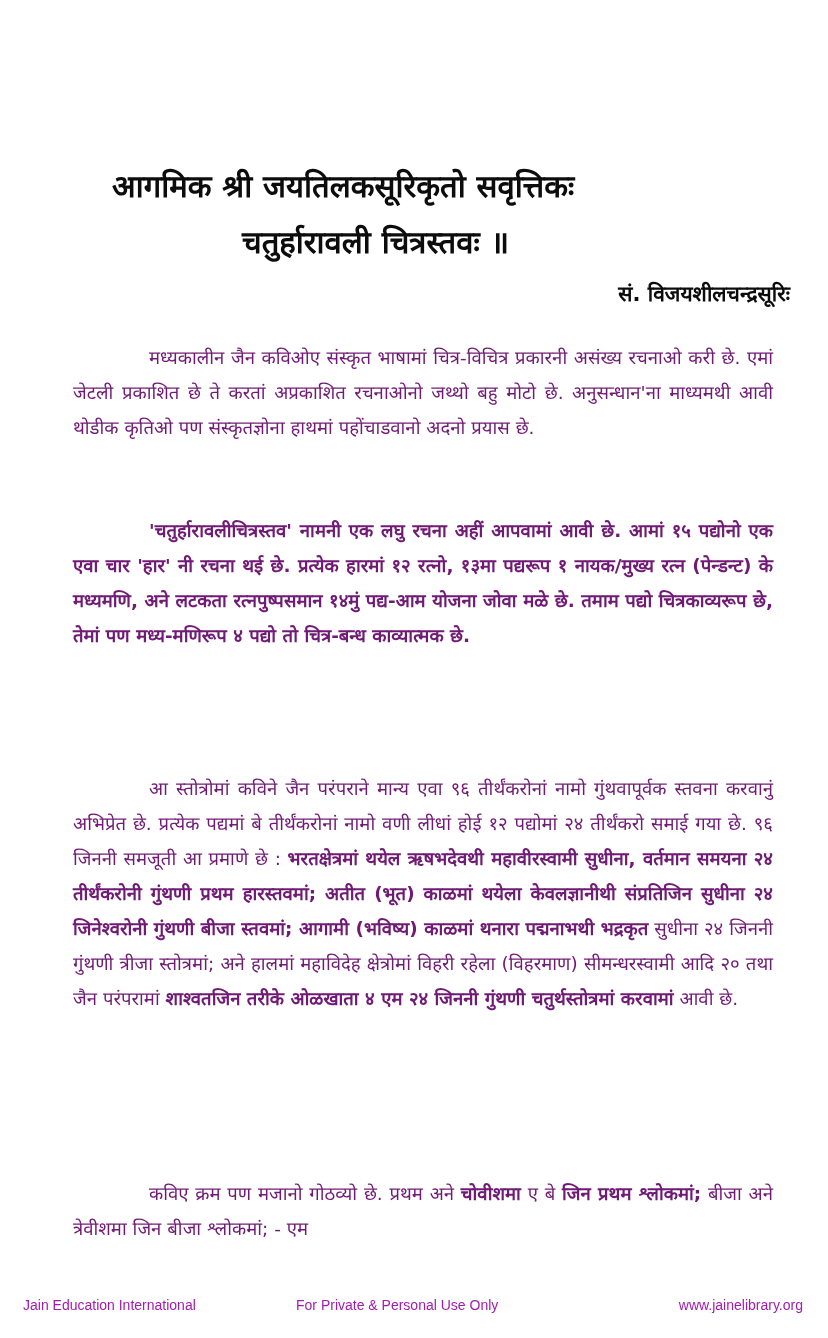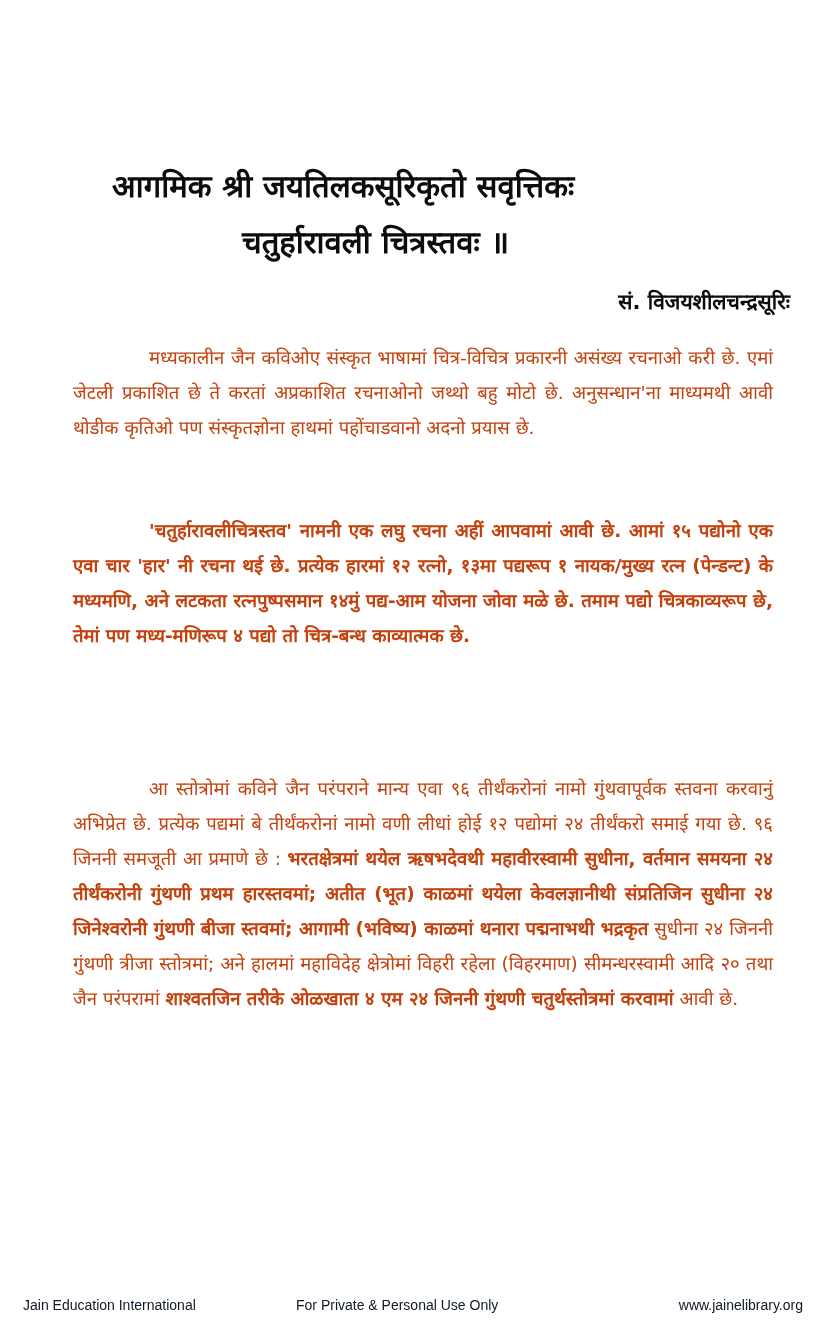--- a/index.html
+++ b/index.html
@@ -35,51 +35,50 @@
     .editor {
       position: absolute;
       right: 38px;
       top: 278px;
       font-family: "DejaVu Sans", sans-serif;
       font-weight: bold;
       font-size: 21px;
       line-height: 32px;
       white-space: nowrap;
       color: #0c0c0c;
-      margin-top: 8px;
     }
     .body-text {
       position: absolute;
       left: 73px;
       width: 700px;
       font-family: "DejaVu Sans", sans-serif;
       font-size: 18.5px;
       line-height: 35px;
       text-align: justify;
       text-align-last: left;
-      color: #c2410c;
+      color: #701a75;
     }
     .para {
       margin: 0;
       text-indent: 76px;
     }
     #p1 { top: 340px; }
     #p2 { top: 513px; font-weight: bold; }
     #p3 { top: 771px; }
     #p4 { top: 1176px; }
     .b { font-weight: bold; }
     .footer {
       position: absolute;
       top: 1297px;
       left: 0;
       width: 828px;
       height: 20px;
       font-family: "Liberation Sans", sans-serif;
       font-size: 14px;
-      color: #0f172a;
+      color: #a21caf;
     }
     .footer span { position: absolute; top: 0; white-space: nowrap; }
     #f1 { left: 23px; }
     #f2 { left: 296px; }
     #f3 { right: 25px; text-align: center; }
   </style>
 </head>
 <body>
 
 <div class="page">
@@ -94,20 +93,23 @@
   </div>
 
   <div id="p2" class="body-text">
     <p class="para">'चतुर्हारावलीचित्रस्तव' नामनी एक लघु रचना अहीं आपवामां आवी छे. आमां १५ पद्योनो एक एवा चार 'हार' नी रचना थई छे. प्रत्येक हारमां १२ रत्नो, १३मा पद्यरूप १ नायक/मुख्य रत्न (पेन्डन्ट) के मध्यमणि, अने लटकता रत्नपुष्पसमान १४मुं पद्य-आम योजना जोवा मळे छे. तमाम पद्यो चित्रकाव्यरूप छे, तेमां पण मध्य-मणिरूप ४ पद्यो तो चित्र-बन्ध काव्यात्मक छे.</p>
   </div>
 
   <div id="p3" class="body-text">
     <p class="para"><span>आ स्तोत्रोमां कविने जैन परंपराने मान्य एवा ९६ तीर्थंकरोनां नामो गुंथवापूर्वक स्तवना करवानुं अभिप्रेत छे. प्रत्येक पद्यमां बे तीर्थंकरोनां नामो वणी लीधां होई १२ पद्योमां २४ तीर्थंकरो समाई गया छे. ९६ जिननी समजूती आ प्रमाणे छे : </span><span class="b">भरतक्षेत्रमां थयेल ऋषभदेवथी महावीरस्वामी सुधीना, वर्तमान समयना २४ तीर्थंकरोनी गुंथणी प्रथम हारस्तवमां; अतीत (भूत) काळमां थयेला केवलज्ञानीथी संप्रतिजिन सुधीना २४ जिनेश्वरोनी गुंथणी बीजा स्तवमां; आगामी (भविष्य) काळमां थनारा पद्मनाभथी भद्रकृत</span><span> सुधीना २४ जिननी गुंथणी त्रीजा स्तोत्रमां; अने हालमां महाविदेह क्षेत्रोमां विहरी रहेला (विहरमाण) सीमन्धरस्वामी आदि २० तथा जैन परंपरामां </span><span class="b">शाश्वतजिन तरीके ओळखाता ४ एम २४ जिननी गुंथणी चतुर्थस्तोत्रमां करवामां</span><span> आवी छे.</span></p>
   </div>
 
+  <div id="p4" class="body-text">
+    <p class="para"><span>कविए क्रम पण मजानो गोठव्यो छे. प्रथम अने </span><span class="b">चोवीशमा</span><span> ए बे </span><span class="b">जिन प्रथम श्लोकमां;</span><span> बीजा अने त्रेवीशमा जिन बीजा श्लोकमां; - एम</span></p>
+  </div>
 
   <div class="footer">
     <span id="f1">Jain Education International</span>
     <span id="f2">For Private &amp; Personal Use Only</span>
     <span id="f3">www.jainelibrary.org</span>
   </div>
 
 </div>
 
 </body></html>

